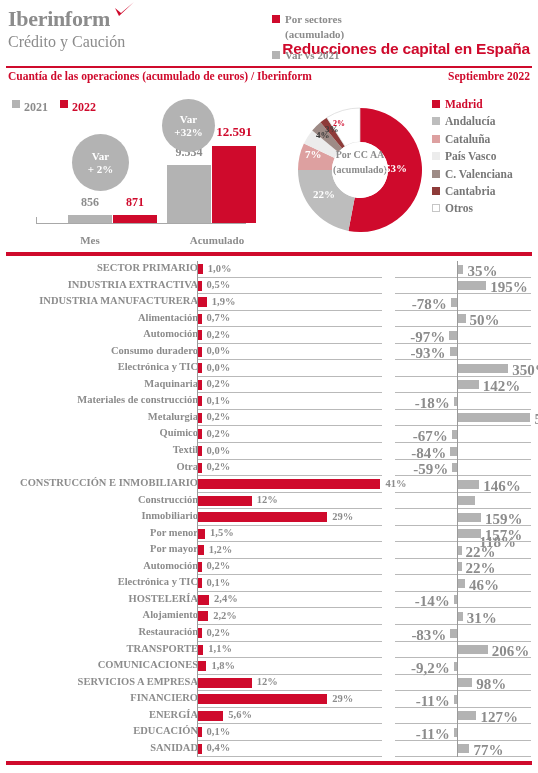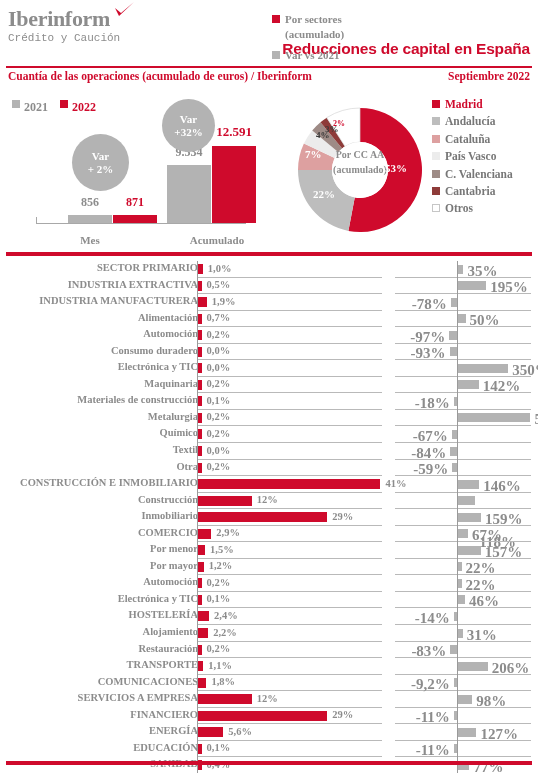--- a/index.html
+++ b/index.html
@@ -8,21 +8,21 @@
     background: #ffffff;
     font-family: "Liberation Serif", serif;
     overflow: hidden;
     position: relative;
   }
 
   
   .header { position: relative; height: 66px; }
   .logo-wrap { position: absolute; left: 8px; top: 8px; }
   .logo-main { font-family: "Liberation Serif", serif; font-weight: bold; font-size: 22px; color: #8c8c8c; letter-spacing: -0.3px; line-height: 1; }
-  .logo-sub { font-family: Liberation Mono, monospace; font-size: 11px; color: #8c8c8c; line-height: 1.2; margin-top: 2px; }
+  .logo-sub { font-family: Liberation Serif, serif; font-size: 16px; color: #8c8c8c; line-height: 1.2; margin-top: 2px; }
   .logo-tick { position: absolute; left: 113px; top: 2px; }
 
   .main-title {
     position: absolute; right: 8px; top: 40px;
     font-family: "Liberation Sans", sans-serif;
     font-weight: bold; font-size: 15.5px; color: #cf0a2c;
     letter-spacing: -0.2px;
   }
   .rule-red { position: absolute; left: 6px; right: 6px; height: 2px; background: #cf0a2c; }
 
@@ -429,31 +429,20 @@
       <div class="s-left-cell"></div>
       <div class="s-axis-left"></div>
       <div class="sbar-red" style="width: 128.732px;"></div>
       <div class="sval-red" style="left: 332.132px;">29%</div>
       <div class="s-right-cell"></div>
       <div class="s-axis-right"></div>
       <div class="sbar-gray" style="left: 458.4px; width: 22.6693px;"></div>
       <div class="sval-gray" style="left: 485.069px;">159%</div>
     </div>
     <div class="srow">
-      <div class="s-label major">COMERCIO</div>
-      <div class="s-left-cell"></div>
-      <div class="s-axis-left"></div>
-      <div class="sbar-red" style="width: 12.8732px;"></div>
-      <div class="sval-red" style="left: 216.273px;">2,9%</div>
-      <div class="s-right-cell"></div>
-      <div class="s-axis-right"></div>
-      <div class="sbar-gray" style="left: 458.4px; width: 9.55248px;"></div>
-      <div class="sval-gray" style="left: 471.952px;">67%</div>
-    </div>
-    <div class="srow">
       <div class="s-label">Por menor</div>
       <div class="s-left-cell"></div>
       <div class="s-axis-left"></div>
       <div class="sbar-red" style="width: 6.65854px;"></div>
       <div class="sval-red" style="left: 210.059px;">1,5%</div>
       <div class="s-right-cell"></div>
       <div class="s-axis-right"></div>
       <div class="sbar-gray" style="left: 458.4px; width: 22.3842px;"></div>
       <div class="sval-gray" style="left: 484.784px;">157%</div>
     </div>

